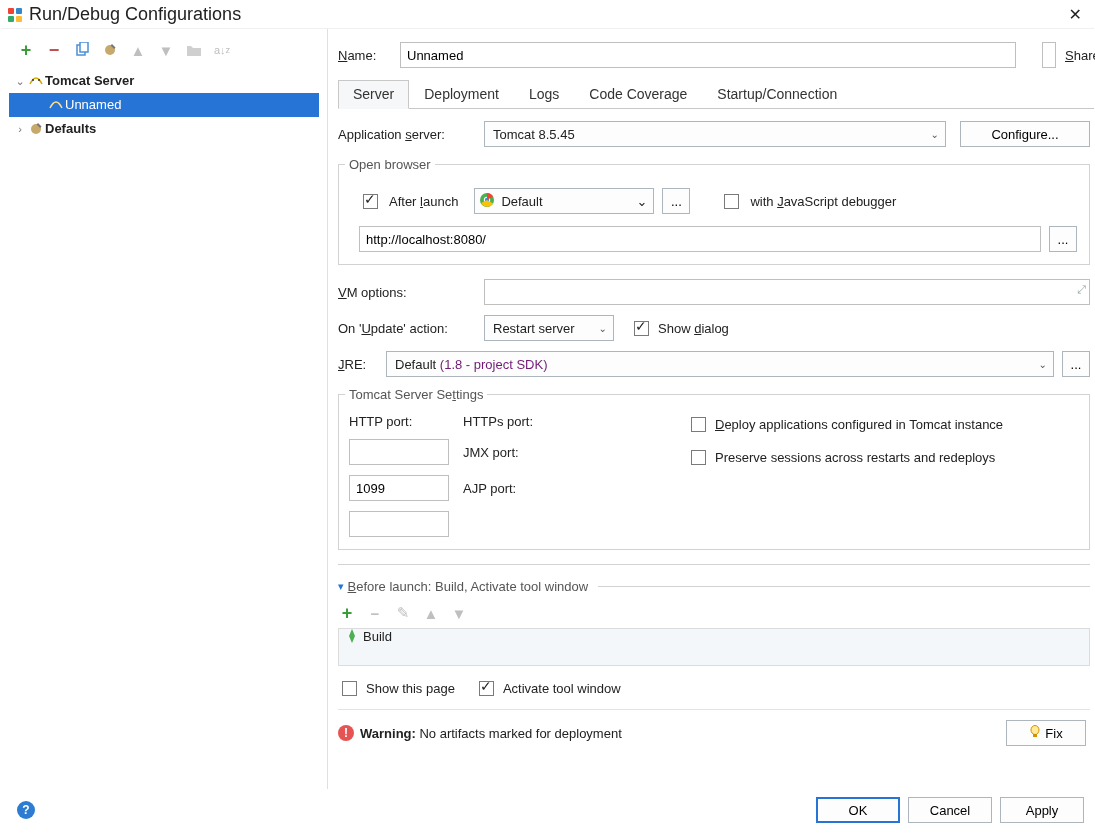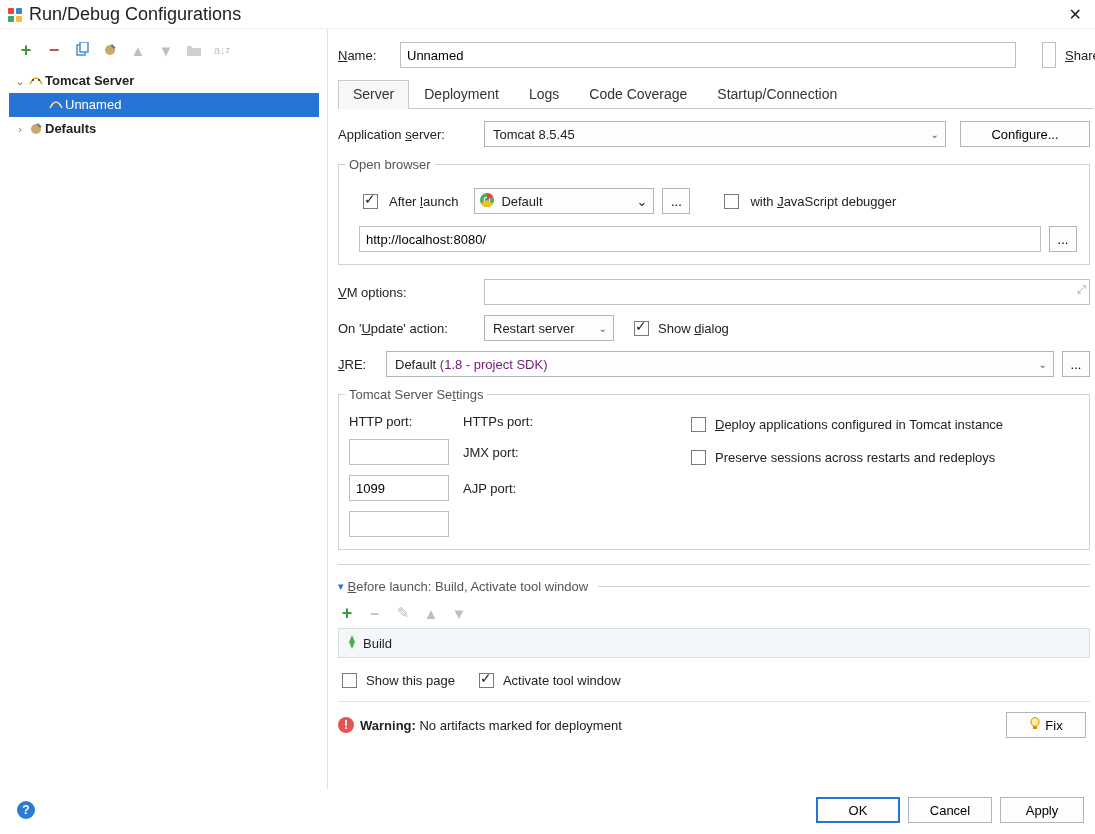--- a/index.html
+++ b/index.html
@@ -121,21 +121,21 @@
     padding: 0 6px 0 4px; gap:6px;
   }
   .port-grid { display:grid; grid-template-columns: 100px 200px; row-gap: 10px; column-gap: 14px; align-items:center; }
   .port-grid label { text-align:left; }
   .right-checks { display:flex; flex-direction:column; gap:12px; margin-left: 24px; }
   .before-launch { border-top:1px solid #d2d2d2; margin-top:6px; padding-top:8px; }
   .bl-header { color:#555; font-size:13px; display:flex; align-items:center; gap:4px; padding:6px 0;}
   .bl-header .tri { color:#2675d6; font-size:11px;}
   .task-list {
     border:1px solid #dcdcdc; border-top:1px solid #dcdcdc;
-    background:#f4f7f9; height:30px; display:flex; align-items:center; padding-left:6px; font-size:13px;
+    background:#f4f7f9; height:38px; display:flex; padding-left:6px; font-size:13px;
   }
   .bottom-flags { display:flex; gap:20px; padding:12px 0 10px 0;}
   .warning-bar {
     display:flex; align-items:center; border-top:1px solid #e3e3e3; padding:10px 4px 10px 0;
   }
   .warning-bar .msg { flex:1; display:flex; align-items:center; gap:6px; }
   .warning-bar .w-icon { width:16px; height:16px; border-radius:50%; background:#e55353; color:#fff; font-weight:700; font-size:12px; display:flex; align-items:center; justify-content:center;}
   
   .footer {
     display:flex; align-items:center; padding:8px 10px 10px 10px;

